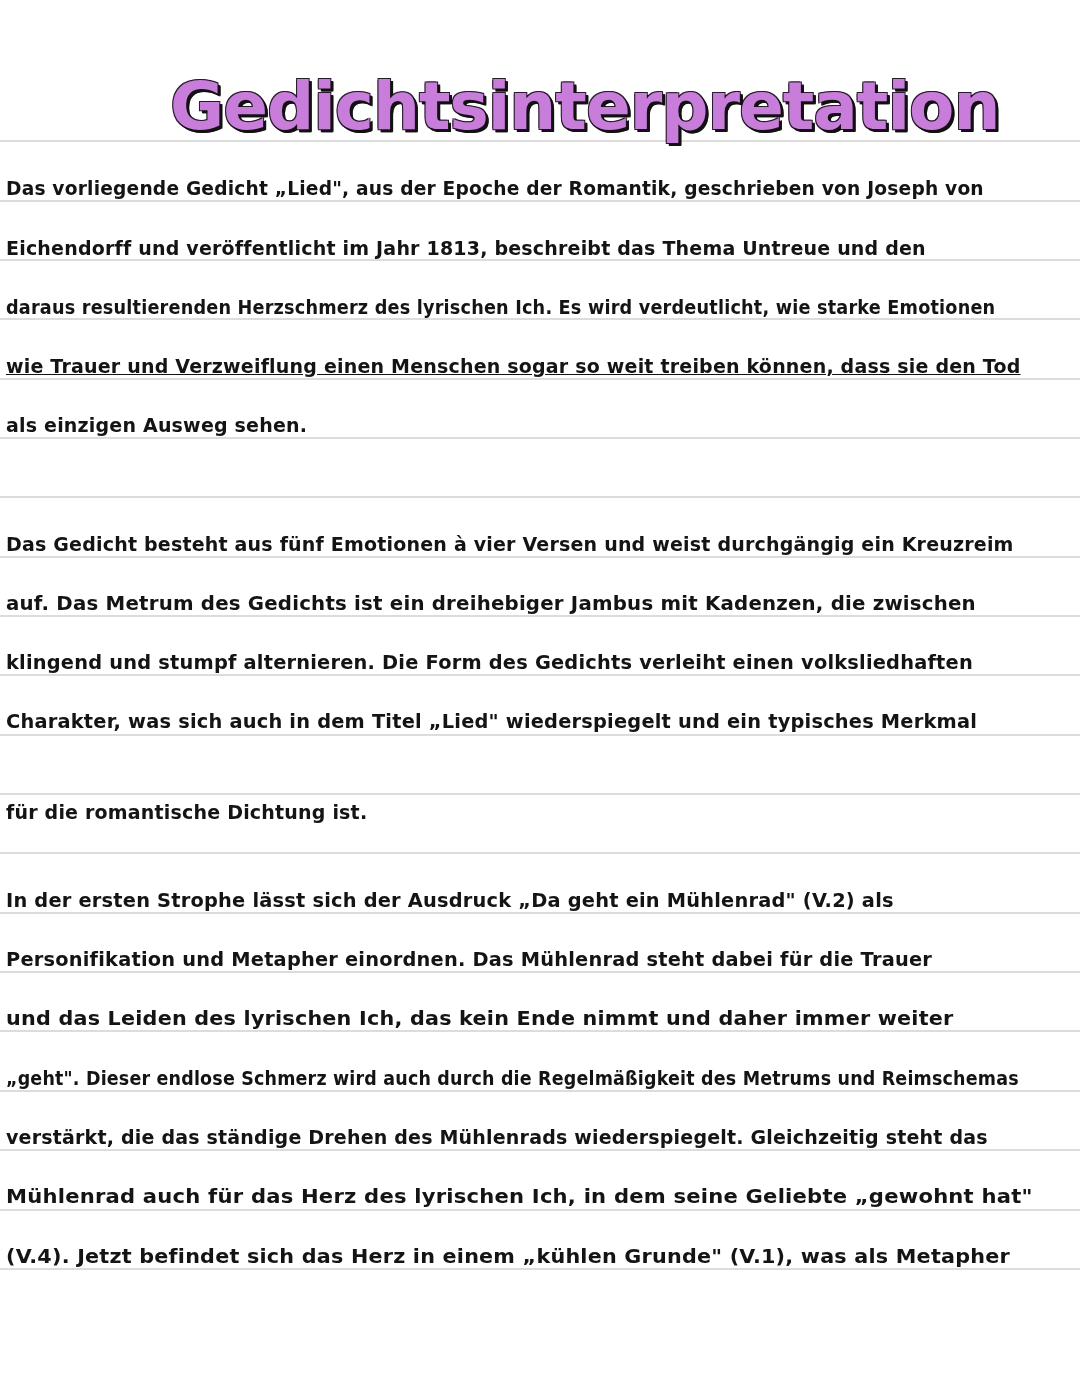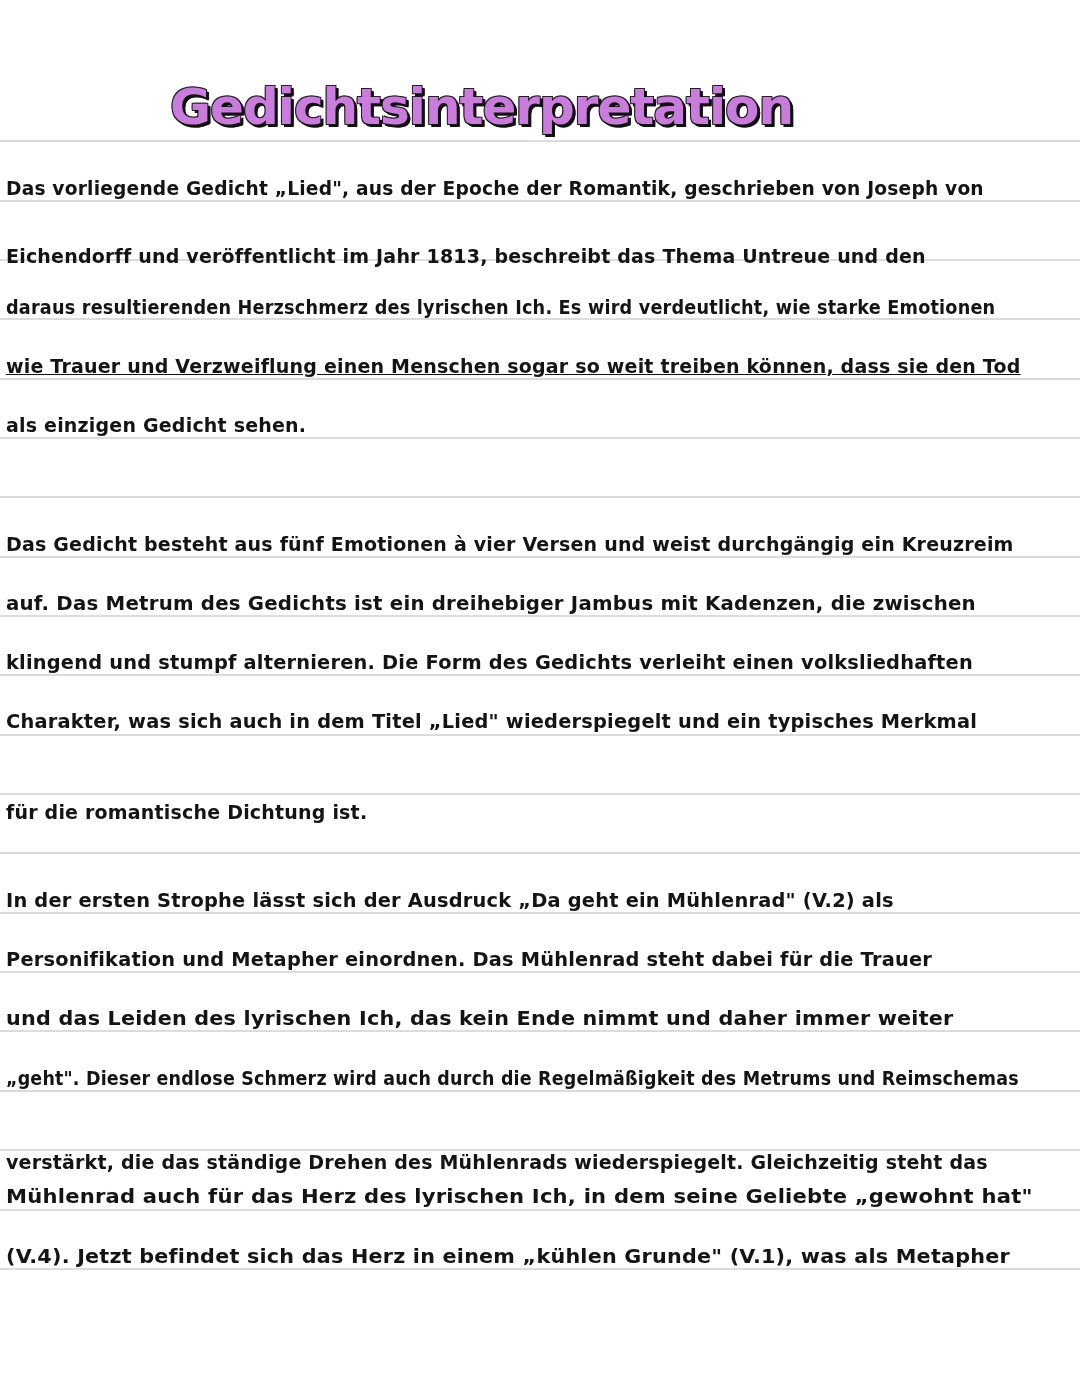--- a/index.html
+++ b/index.html
@@ -30,21 +30,21 @@
       background: #dcdcdc;
     }
     .title {
       position: absolute;
       left: 170px;
       top: 62px;
       width: 720px;
       height: 90px;
       font-family: "DejaVu Sans", sans-serif;
       font-weight: bold;
-      font-size: 50px;
+      font-size: 66px;
       letter-spacing: -1px;
       color: #c77dd9;
       text-shadow:
         3px 3px 0 #111111,
         2px 3px 0 #111111,
         3px 2px 0 #111111,
         -1px -1px 0 #2a1a2e,
         1px -1px 0 #2a1a2e,
         -1px 1px 0 #2a1a2e;
       white-space: nowrap;
@@ -87,37 +87,37 @@
   <div class="rule" style="top:1030px"></div>
   <div class="rule" style="top:1090px"></div>
   <div class="rule" style="top:1149px"></div>
   <div class="rule" style="top:1209px"></div>
   <div class="rule" style="top:1268px"></div>
 
   <div class="title">Gedichtsinterpretation</div>
 
   <div>
     <div class="line" style="top:168px; transform:scaleX(0.98);">Das vorliegende Gedicht „Lied", aus der Epoche der Romantik, geschrieben von Joseph von</div>
-    <div class="line" style="top:236px; transform:scaleX(1.0);">Eichendorff und veröffentlicht im Jahr 1813, beschreibt das Thema Untreue und den</div>
+    <div class="line" style="top:228px; transform:scaleX(1.0);">Eichendorff und veröffentlicht im Jahr 1813, beschreibt das Thema Untreue und den</div>
     <div class="line" style="top:287px; transform:scaleX(0.93);">daraus resultierenden Herzschmerz des lyrischen Ich. Es wird verdeutlicht, wie starke Emotionen</div>
     <div class="line" style="top:346px; transform:scaleX(1.0);text-decoration:underline;">wie Trauer und Verzweiflung einen Menschen sogar so weit treiben können, dass sie den Tod</div>
-    <div class="line" style="top:405px;">als einzigen Gedicht sehen.</div>
+    <div class="line" style="top:405px;">als einzigen Ausweg sehen.</div>
   </div>
 
   <div>
     <div class="line" style="top:524px; transform:scaleX(1.0);">Das Gedicht besteht aus fünf Emotionen à vier Versen und weist durchgängig ein Kreuzreim</div>
     <div class="line" style="top:583px; transform:scaleX(1.04);">auf. Das Metrum des Gedichts ist ein dreihebiger Jambus mit Kadenzen, die zwischen</div>
     <div class="line" style="top:642px; transform:scaleX(1.02);">klingend und stumpf alternieren. Die Form des Gedichts verleiht einen volksliedhaften</div>
     <div class="line" style="top:701px; transform:scaleX(1.02);">Charakter, was sich auch in dem Titel „Lied" wiederspiegelt und ein typisches Merkmal</div>
     <div class="line" style="top:792px;">für die romantische Dichtung ist.</div>
   </div>
 
   <div>
     <div class="line" style="top:880px; transform:scaleX(1.02);">In der ersten Strophe lässt sich der Ausdruck „Da geht ein Mühlenrad" (V.2) als</div>
     <div class="line" style="top:939px; transform:scaleX(1.02);">Personifikation und Metapher einordnen. Das Mühlenrad steht dabei für die Trauer</div>
     <div class="line" style="top:998px; transform:scaleX(1.09);">und das Leiden des lyrischen Ich, das kein Ende nimmt und daher immer weiter</div>
     <div class="line" style="top:1058px; transform:scaleX(0.92);">„geht". Dieser endlose Schmerz wird auch durch die Regelmäßigkeit des Metrums und Reimschemas</div>
-    <div class="line" style="top:1142px; transform:scaleX(1.0);">verstärkt, die das ständige Drehen des Mühlenrads wiederspiegelt. Gleichzeitig steht das</div>
+    <div class="line" style="top:1117px; transform:scaleX(1.0);">verstärkt, die das ständige Drehen des Mühlenrads wiederspiegelt. Gleichzeitig steht das</div>
     <div class="line" style="top:1176px; transform:scaleX(1.11);">Mühlenrad auch für das Herz des lyrischen Ich, in dem seine Geliebte „gewohnt hat"</div>
     <div class="line" style="top:1236px; transform:scaleX(1.09);">(V.4). Jetzt befindet sich das Herz in einem „kühlen Grunde" (V.1), was als Metapher</div>
   </div>
 
 </div>
 
 </body></html>

